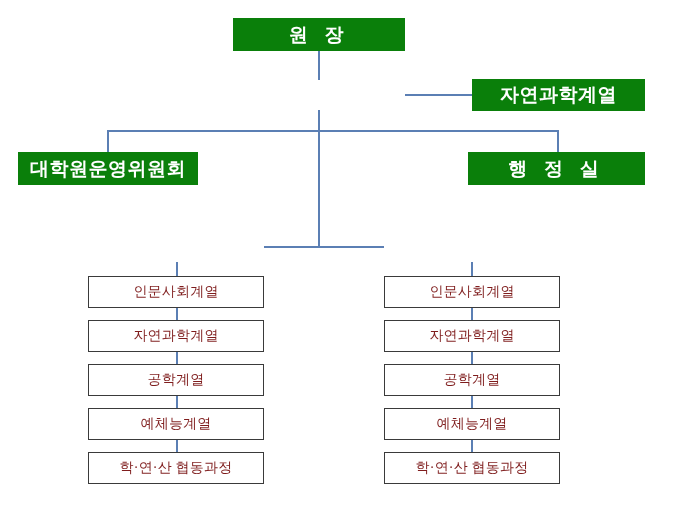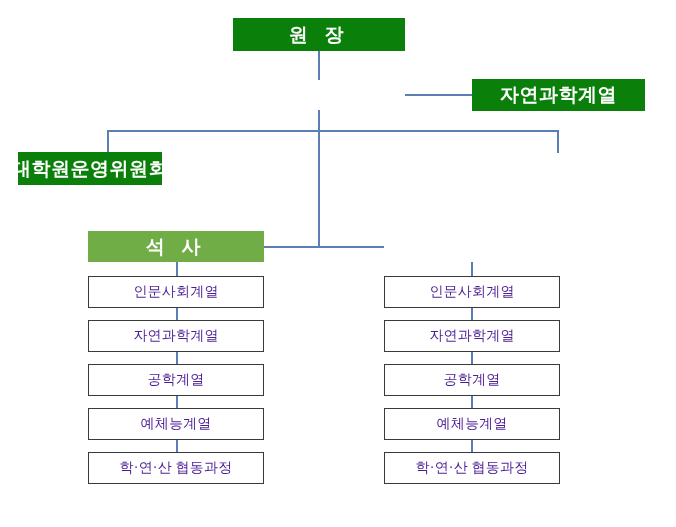--- a/index.html
+++ b/index.html
@@ -51,21 +51,21 @@
   .node-mid {
     background: #70ad47;
     color: #ffffff;
     font-weight: bold;
     font-size: 19px;
     letter-spacing: 0.5px;
   }
 
   .node-leaf {
     background: #ffffff;
-    color: #4c1d95;
+    color: #7f1d1d;
     border: 1.5px solid #3a3a3a;
     font-size: 14px;
     font-weight: normal;
     letter-spacing: 0.2px;
   }
 
   .wide-gap { letter-spacing: 6px; }
 </style>
 </head>
 <body>
@@ -98,24 +98,24 @@
   <div class="conn conn-v" style="left:471px; top:307px; height:14px;"></div>
   <div class="conn conn-v" style="left:471px; top:351px; height:14px;"></div>
   <div class="conn conn-v" style="left:471px; top:395px; height:14px;"></div>
   <div class="conn conn-v" style="left:471px; top:439px; height:14px;"></div>
 
   <div class="node node-dark wide-gap" style="left:233px; top:18px; width:172px; height:33px;">원  장</div>
 
 
   <div class="node node-dark" style="left:472px; top:79px; width:173px; height:32px;">자연과학계열</div>
 
-  <div class="node node-dark" style="left:18px; top:152px; width:144px; height:33px;">대학원운영위원회</div>
+  <div class="node node-dark" style="left:18px; top:152px; width:180px; height:33px;">대학원운영위원회</div>
 
+  <div class="node node-dark wide-gap" style="left:468px; top:152px; width:177px; height:33px;">행 정 실</div>
 
-  <div class="node node-mid wide-gap" style="left:88px; top:231px; width:176px; height:31px;">석  사</div>
 
 
   <div class="node node-leaf" style="left:88px; top:276px; width:176px; height:32px;">인문사회계열</div>
   <div class="node node-leaf" style="left:88px; top:320px; width:176px; height:32px;">자연과학계열</div>
   <div class="node node-leaf" style="left:88px; top:364px; width:176px; height:32px;">공학계열</div>
   <div class="node node-leaf" style="left:88px; top:408px; width:176px; height:32px;">예체능계열</div>
   <div class="node node-leaf" style="left:88px; top:452px; width:176px; height:32px;">학·연·산 협동과정</div>
 
   <div class="node node-leaf" style="left:384px; top:276px; width:176px; height:32px;">인문사회계열</div>
   <div class="node node-leaf" style="left:384px; top:320px; width:176px; height:32px;">자연과학계열</div>

